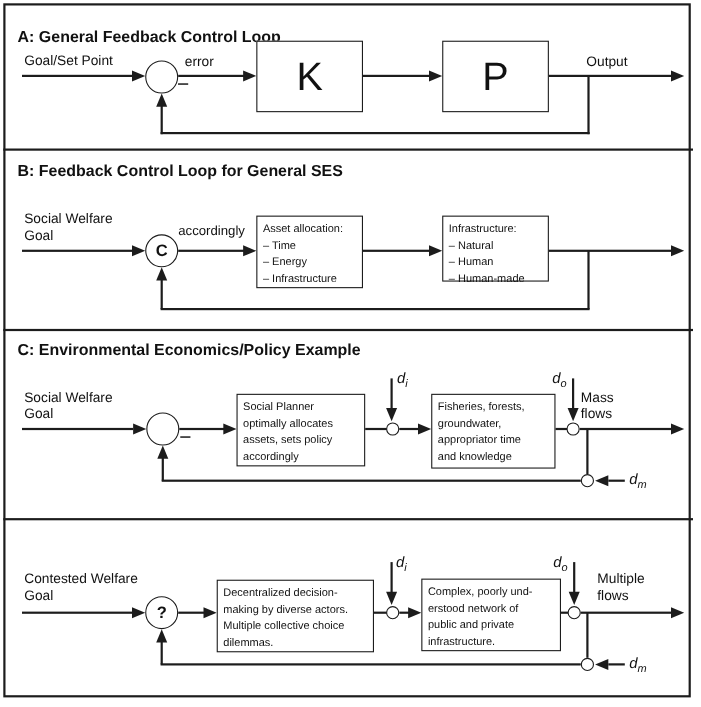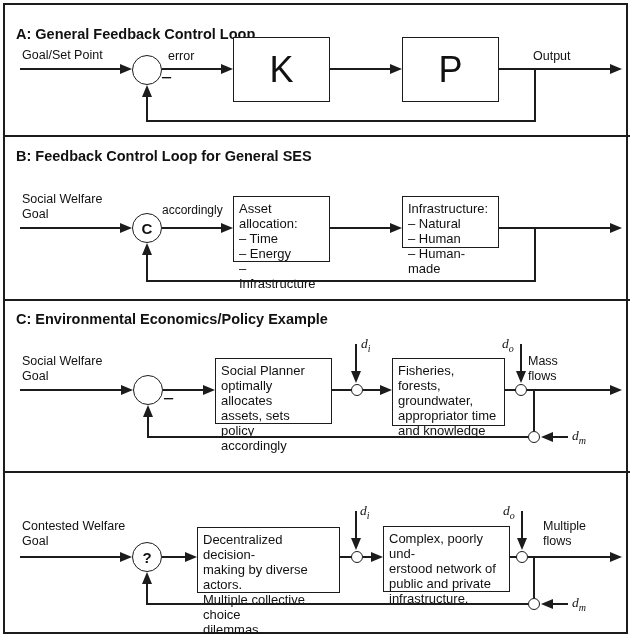--- a/index.html
+++ b/index.html
@@ -11,36 +11,36 @@
   .outer-border{position:absolute; left:3px; top:3px; width:625px; height:631px;
     border:2px solid #1c1c1c; box-sizing:border-box;}
   .divider{position:absolute; left:3px; width:627px; height:2px; background:#1c1c1c;}
   .title{position:absolute; font-weight:bold; font-size:14.5px; white-space:nowrap;}
   .lbl{position:absolute; font-size:12.5px; line-height:15px; white-space:pre-line;}
   .lbl.small{font-size:12px;}
   .line-h{position:absolute; height:2px; background:#1c1c1c;}
   .line-v{position:absolute; width:2px; background:#1c1c1c;}
   .box{position:absolute; border:1.5px solid #1c1c1c; background:#fff; box-sizing:border-box;}
   .box.big{display:flex; align-items:center; justify-content:center; font-size:36px;}
-  .box.txt{font-size:13px; line-height:15px; padding:4px 5px; white-space:pre-line; text-align:left;}
+  .box.txt{font-size:10px; line-height:15px; padding:4px 5px; white-space:pre-line; text-align:left;}
   .sum{position:absolute; width:30px; height:30px; border:1.7px solid #1c1c1c; border-radius:50%;
     background:#fff; box-sizing:border-box; display:flex; align-items:center; justify-content:center;
     font-weight:bold; font-size:15px;}
   .node{position:absolute; width:12px; height:12px; border:1.7px solid #1c1c1c; border-radius:50%;
     background:#fff; box-sizing:border-box;}
   .arrow-r{position:absolute; width:0; height:0; border-top:5px solid transparent;
     border-bottom:5px solid transparent; border-left:12px solid #1c1c1c;}
   .arrow-l{position:absolute; width:0; height:0; border-top:5px solid transparent;
     border-bottom:5px solid transparent; border-right:12px solid #1c1c1c;}
   .arrow-u{position:absolute; width:0; height:0; border-left:5px solid transparent;
     border-right:5px solid transparent; border-bottom:12px solid #1c1c1c;}
   .arrow-d{position:absolute; width:0; height:0; border-left:5px solid transparent;
     border-right:5px solid transparent; border-top:12px solid #1c1c1c;}
   .minus{position:absolute; font-size:19px; font-weight:normal; line-height:19px;}
-  .math{position:absolute; font-family:Liberation Serif, serif;
+  .math{position:absolute; font-family:Liberation Sans, sans-serif;
     font-style:italic; font-size:13.5px;}
   .math sub{font-size:10px; font-style:italic;}
 </style>
 </head>
 <body>
 
 <div id="fig">
   <div class="outer-border"></div>
   <div class="divider" style="top:135px"></div>
   <div class="divider" style="top:299px"></div>
@@ -79,21 +79,21 @@
     </div>
   <div class="lbl small" style="left:162px; top:203px">accordingly</div>
   <div class="line-h" style="left:162px; top:227px; width:60px"></div>
   <div class="arrow-r" style="left:221px; top:223px"></div>
   <div class="box txt" style="left:233px; top:196px; width:97px; height:66px">Asset allocation:
 – Time
 – Energy
 – Infrastructure</div>
   <div class="line-h" style="left:330px; top:227px; width:61px"></div>
   <div class="arrow-r" style="left:390px; top:223px"></div>
-  <div class="box txt" style="left:402px; top:196px; width:97px; height:52px">Infrastructure:
+  <div class="box txt" style="left:402px; top:196px; width:97px; height:60px">Infrastructure:
 – Natural
 – Human
 – Human-made</div>
   <div class="line-h" style="left:499px; top:227px; width:112px"></div>
   <div class="arrow-r" style="left:610px; top:223px"></div>
   <div class="line-v" style="left:534px; top:228px; height:53px"></div>
   <div class="line-h" style="left:146px; top:280px; width:390px"></div>
   <div class="line-v" style="left:146px; top:248px; height:33px"></div>
   <div class="arrow-u" style="left:142px; top:243px"></div>
 

